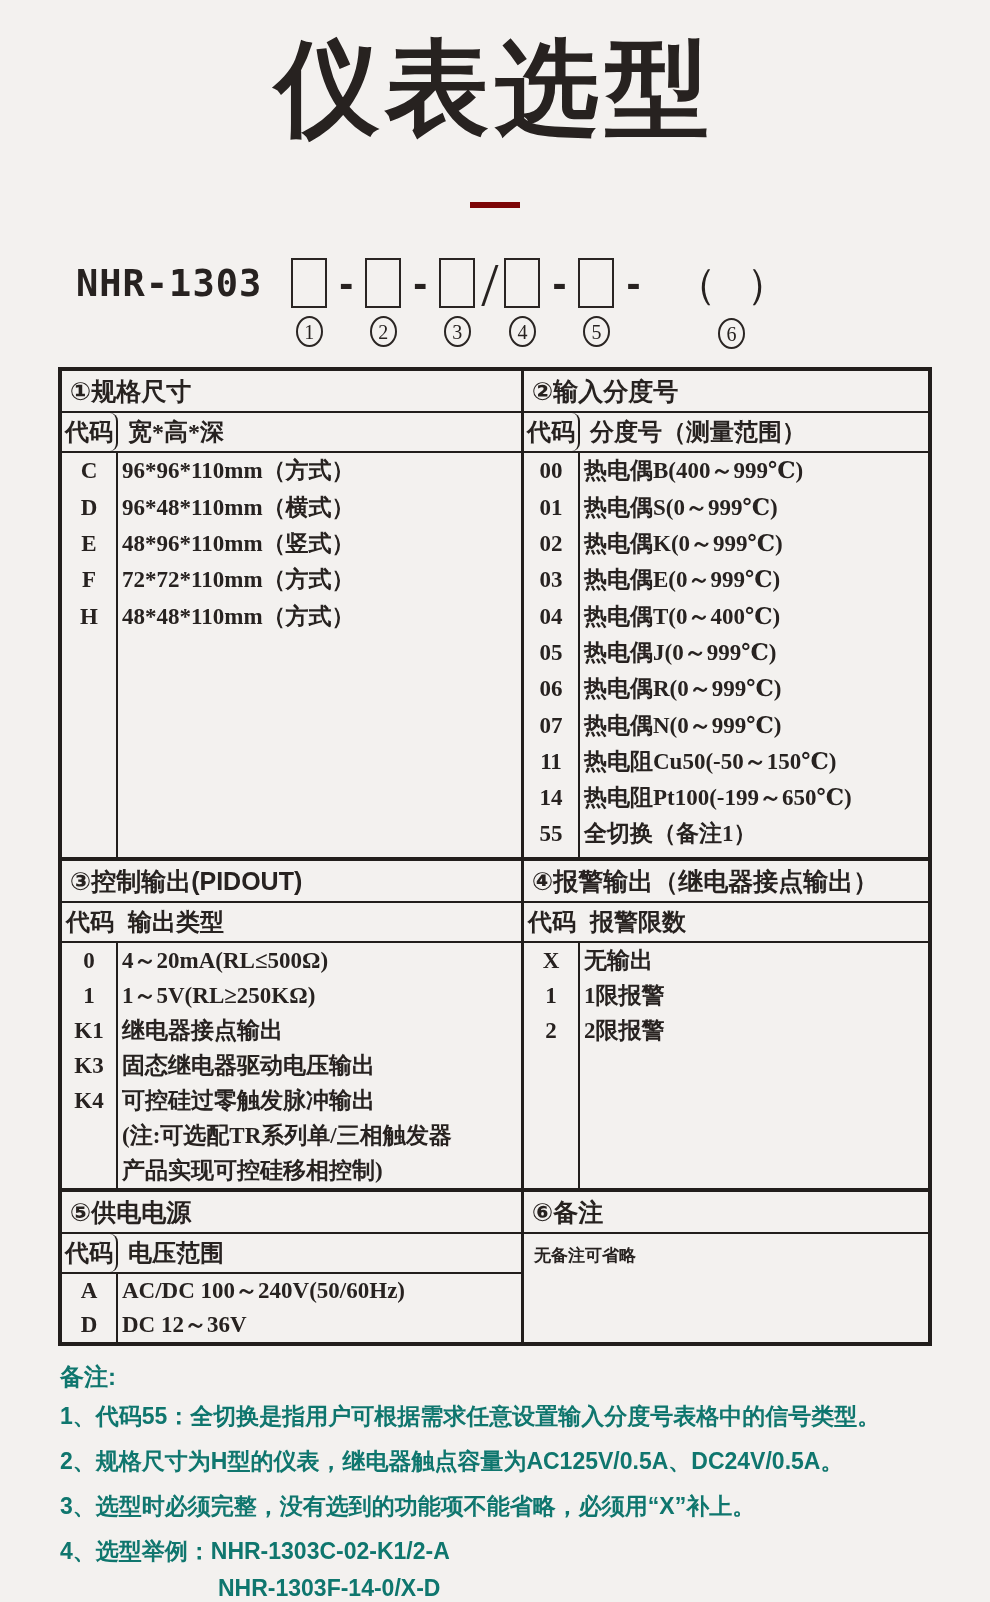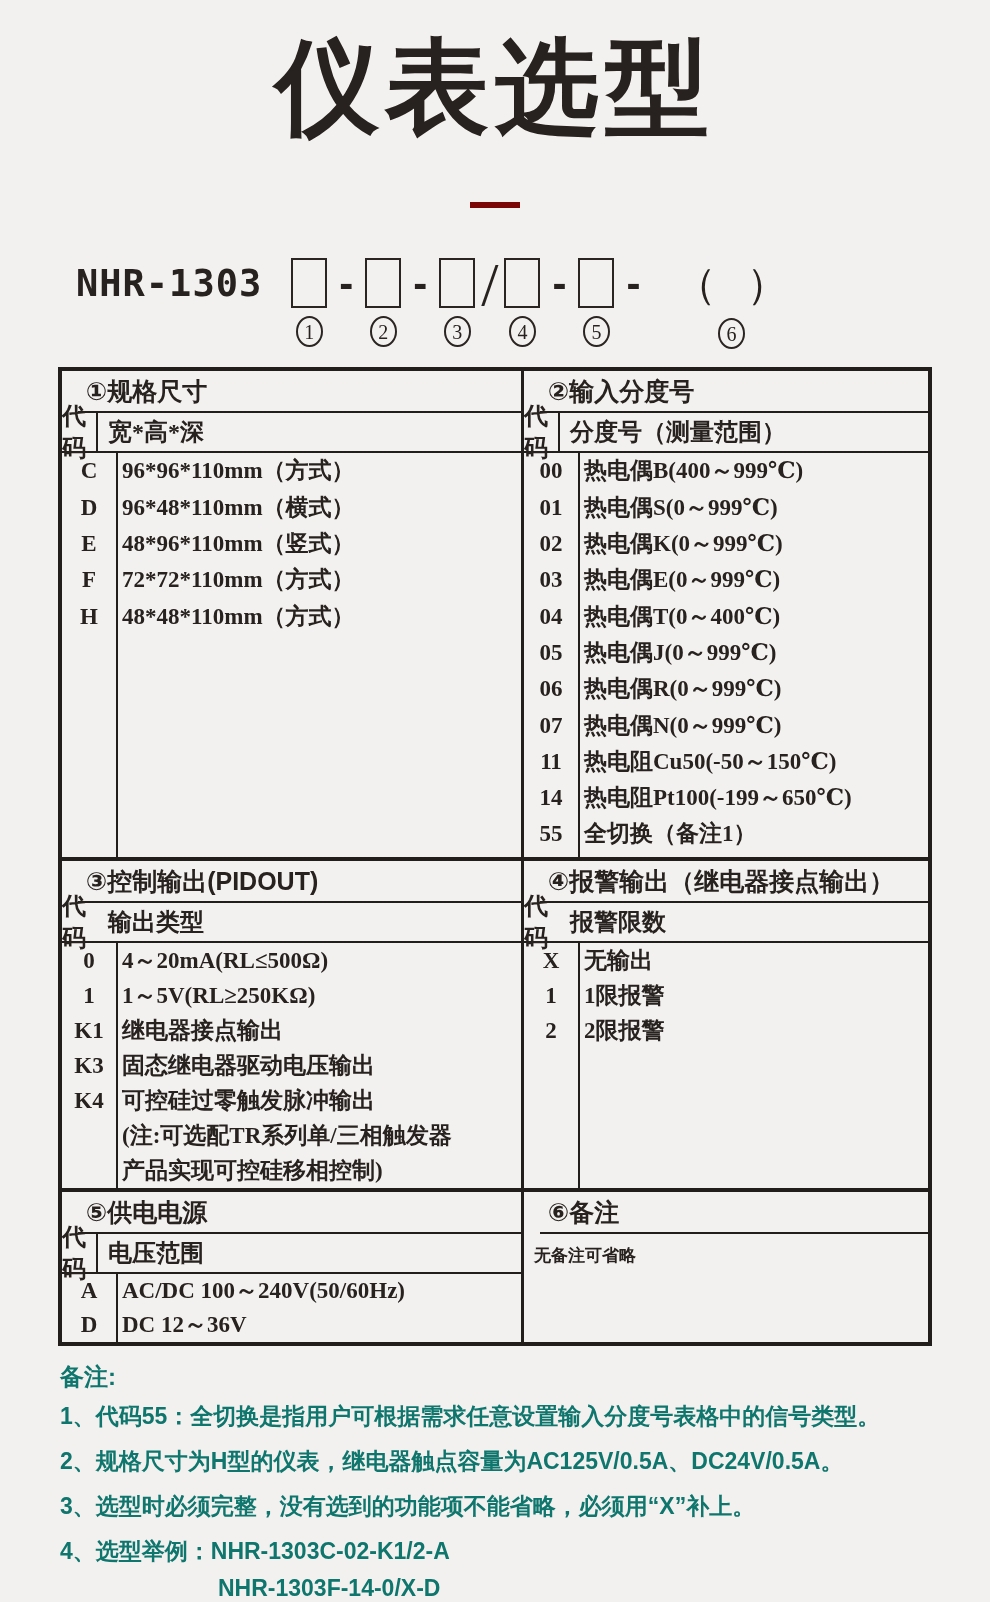--- a/index.html
+++ b/index.html
@@ -9,21 +9,21 @@
     background:#f3f1ef;
     color:#272220;
     font-family:"Liberation Serif","DejaVu Serif",serif;
     overflow:hidden;
     position:relative;
   }
   
   .page-title {
     margin-top:30px;
     text-align:center;
-    font-family:Liberation Serif, serif;
+    font-family:Liberation Sans, sans-serif;
     font-weight:900;
     font-size:104px;
     line-height:1.12;
     letter-spacing:6px;
     color:#272220;
   }
   .red-rule {
     width:50px; height:6px;
     background:#7c0606;
     margin:56px auto 0;
@@ -80,30 +80,29 @@
   .sec { display:flex; flex-direction:column; height:100%; overflow:hidden; }
   .sec-left { border-right:3px solid #221e1c; }
   .sec-h {
     height:42px;
     border-bottom:2px solid #221e1c;
     display:flex; align-items:center;
     padding-left:8px;
     font-family:"Liberation Sans","DejaVu Sans",sans-serif;
     font-weight:bold;
     font-size:25px;
-    margin-left:16px;
   }
   .sec-sub {
     height:40px;
     border-bottom:2px solid #221e1c;
     display:flex; align-items:stretch;
     font-weight:bold;
     font-size:24px;
   }
-  .sub-code { width:36px; display:flex; align-items:center; justify-content:center; }
+  .sub-code { width:56px; display:flex; align-items:center; justify-content:center;border-radius:8px; }
   .sub-code.divided { border-right:2px solid #221e1c; }
   .sub-val { display:flex; align-items:center; padding-left:10px; }
   .sec-body { flex:1; display:flex; min-height:0; }
   .codes {
     width:56px;
     border-right:2px solid #221e1c;
     display:flex; flex-direction:column; align-items:center;
   }
   .vals { flex:1; display:flex; flex-direction:column; padding-left:4px; min-width:0; }
   .cell {

